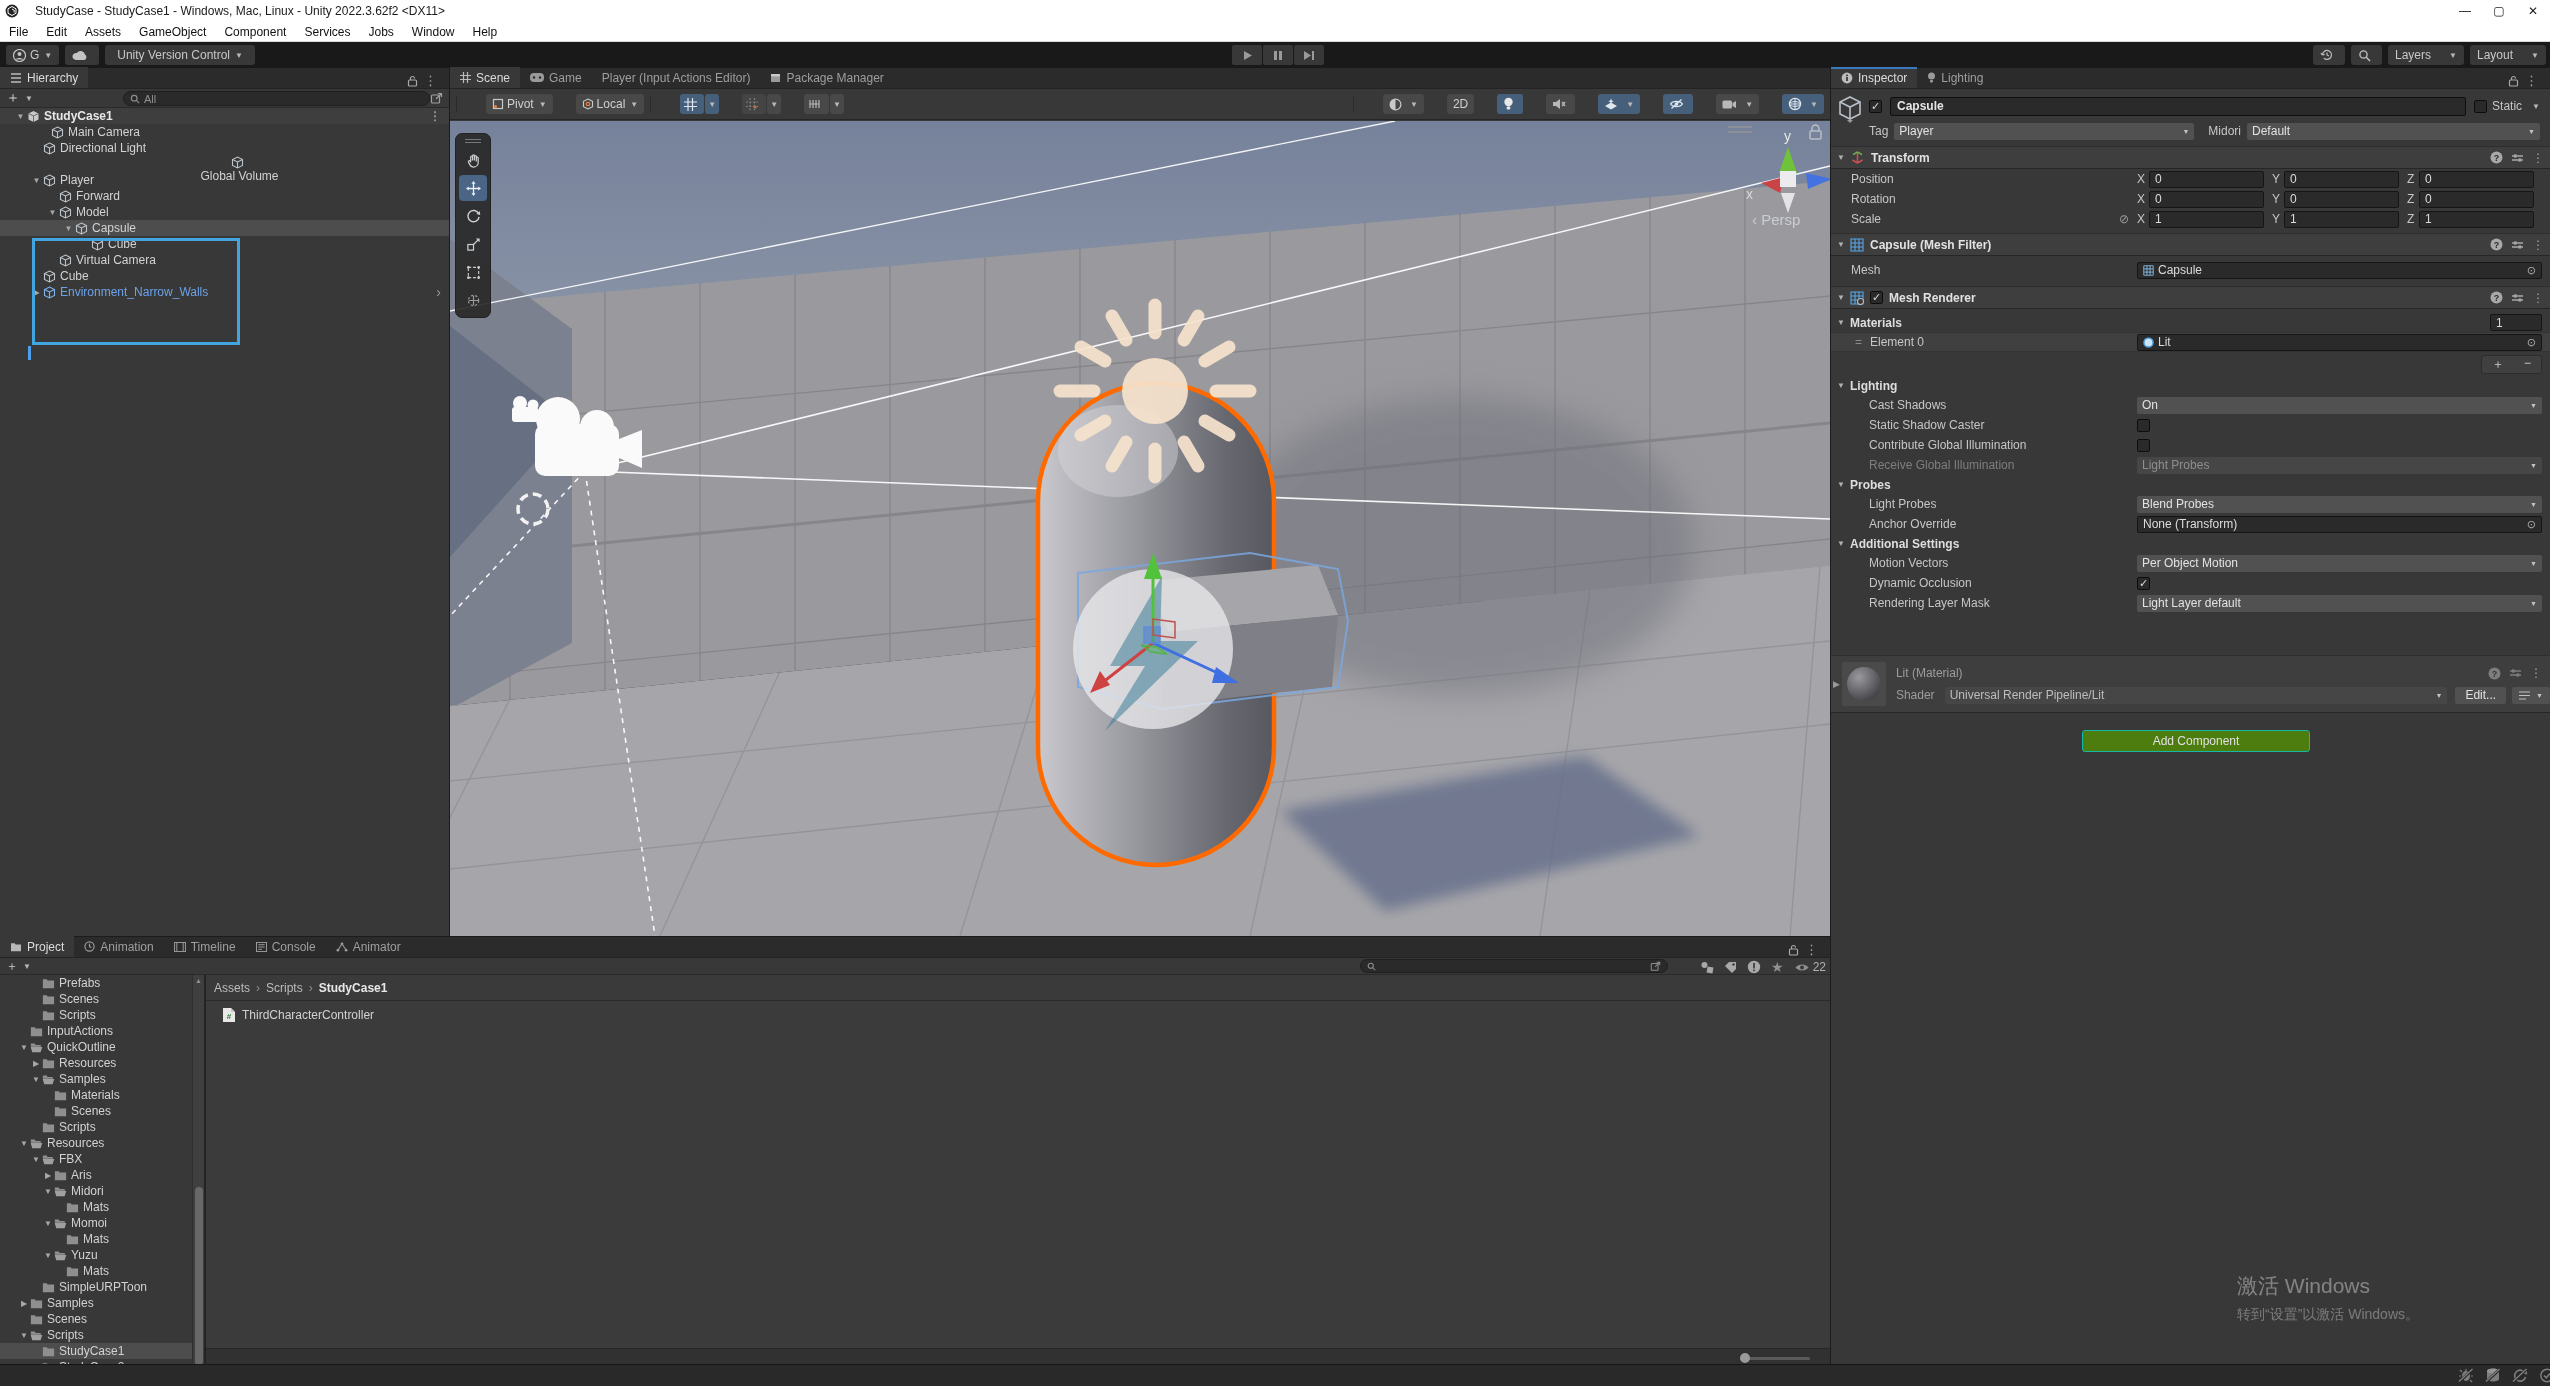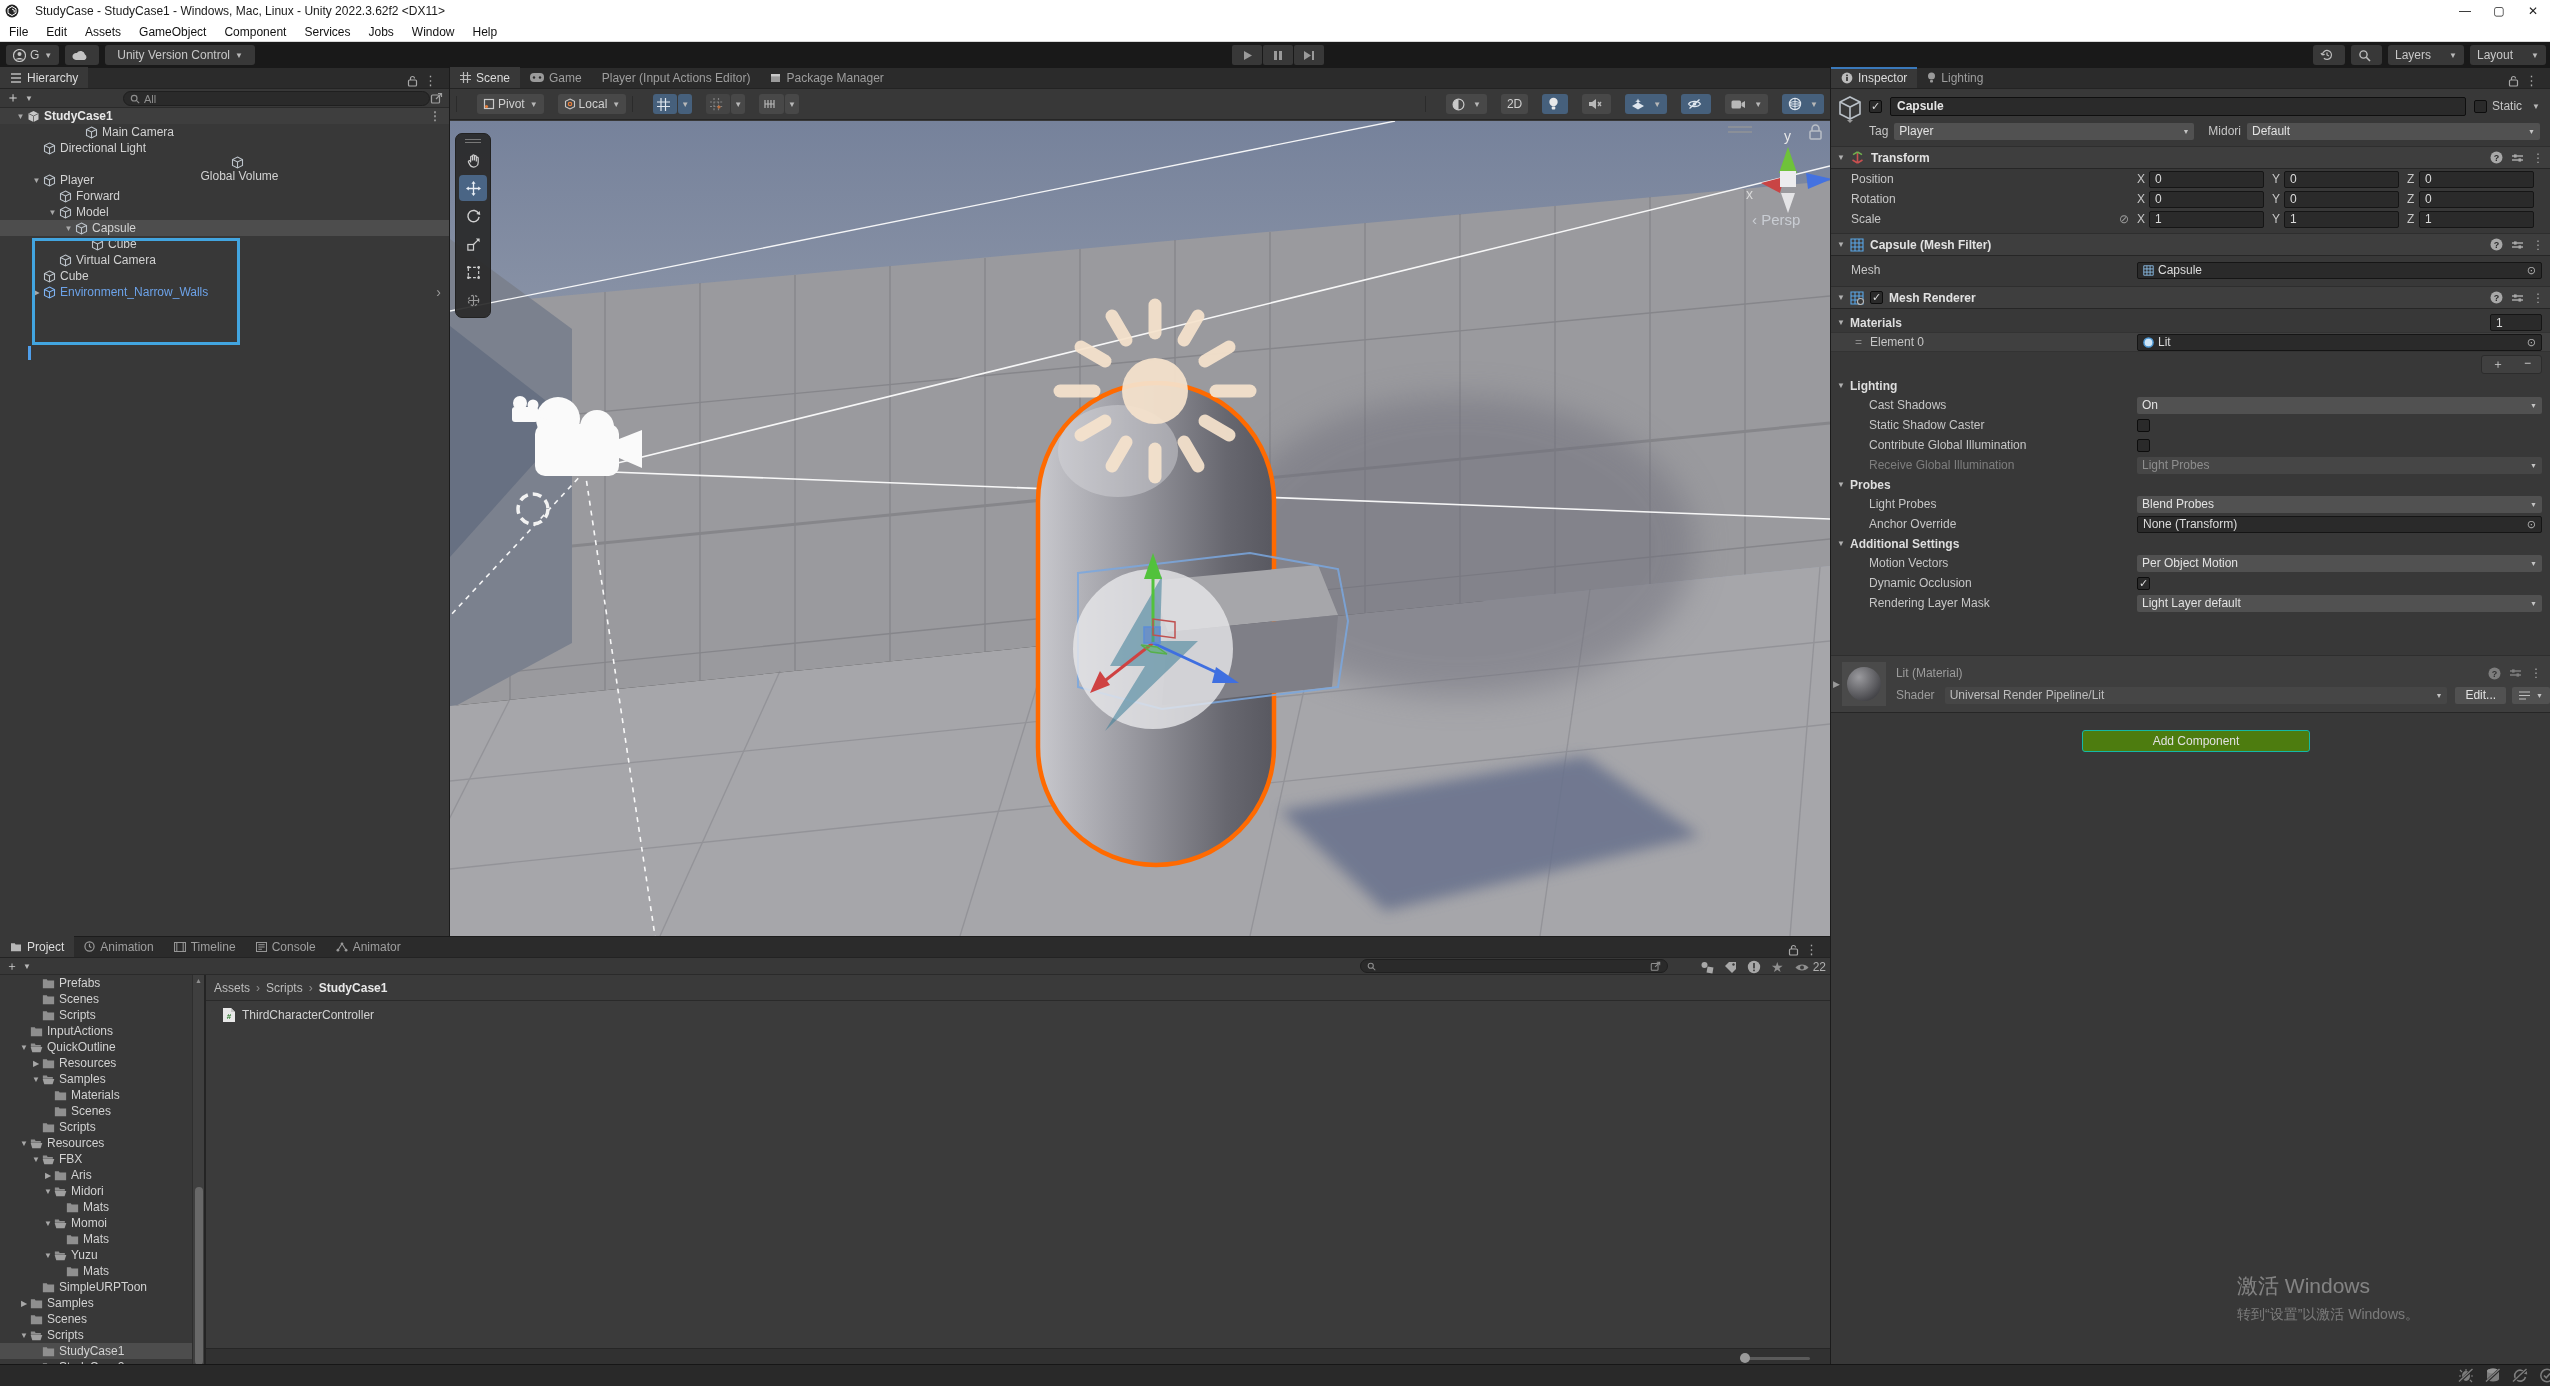--- a/index.html
+++ b/index.html
@@ -45,21 +45,21 @@
 .hrow.sel{background:#4d4d4d}
 .hrow.root{background:#3e3e3e;font-weight:bold;color:#e8e8e8}
 .arrow{width:13px;font-size:8px;color:#a8a8a8;text-align:center;flex:none}
 .ticon{width:13px;height:13px;flex:none;margin-right:4px}
 .hlabel{white-space:nowrap}
 .trail{position:absolute;right:8px;color:#9a9a9a}
 #h-annot{position:absolute;left:32px;top:170px;width:208px;height:107px;border:3px solid #42a5e0;pointer-events:none}
 #h-prefabbar{position:absolute;left:28px;top:278px;width:3px;height:14px;background:#4f9eea}
 
 #sc-toolbar{height:31px;background:#383838;border-bottom:1px solid #252525;display:flex;align-items:center;position:relative}
-.scbtn{background:#484848;height:20px;border-radius:3px;display:flex;align-items:center;padding:0 6px;margin-left:14px;color:#d0d0d0}
+.scbtn{background:#484848;height:20px;border-radius:3px;display:flex;align-items:center;padding:0 6px;margin-left:23px;color:#d0d0d0}
 .scbtn.hl{background:#46607c}
 .scbtn svg{margin-right:3px}
 .sep{width:1px;height:16px;background:#2b2b2b;margin:0 6px}
 #sc-right{position:absolute;right:6px;top:5px;display:flex;align-items:center}
 #viewport{position:absolute;top:53px;left:0;width:1380px;height:815px;overflow:hidden}
 #palette{position:absolute;left:5px;top:12px;width:36px;background:rgba(40,40,40,.92);border:1px solid #222;border-radius:7px;padding:3px 0 4px}
 .palhandle{height:8px;display:flex;flex-direction:column;justify-content:center;align-items:center}
 .palhandle i{display:block;width:16px;height:1px;background:#777;margin:1px 0}
 .palbtn{width:28px;height:26px;margin:2px auto 0;border-radius:4px;display:flex;align-items:center;justify-content:center}
 .palbtn.hl{background:#4a6585}
@@ -238,21 +238,21 @@
   <div id="h-tree">
       <div class="hrow root" style="padding-left: 14px;">
         <span class="arrow">▼</span>
         <svg class="ticon" viewBox="0 0 13 13">
           <path d="M6.5 1 L11.5 3.5 V9.5 L6.5 12 L1.5 9.5 V3.5 Z" fill="#c8c8c8"></path>
           <path d="M1.5 3.5 L6.5 6 L11.5 3.5 M6.5 6 V12" stroke="#6a6a6a" stroke-width="1" fill="none"></path>
         </svg>
         <span class="hlabel">StudyCase1</span>
         <span class="trail">⋮</span>
       </div>
-      <div class="hrow" style="padding-left: 38px; margin-left: 34px;">
+      <div class="hrow" style="padding-left: 38px;">
         <span class="arrow"></span>
         <svg class="ticon" viewBox="0 0 13 13">
           <path d="M6.5 1 L11.5 3.5 V9.5 L6.5 12 L1.5 9.5 V3.5 Z M1.5 3.5 L6.5 6 L11.5 3.5 M6.5 6 V12" fill="none" stroke="#bcc3ca" stroke-width="1.1"></path>
         </svg>
         <span class="hlabel">Main Camera</span>
       </div>
       <div class="hrow" style="padding-left: 30px;">
         <span class="arrow"></span>
         <svg class="ticon" viewBox="0 0 13 13">
           <path d="M6.5 1 L11.5 3.5 V9.5 L6.5 12 L1.5 9.5 V3.5 Z M1.5 3.5 L6.5 6 L11.5 3.5 M6.5 6 V12" fill="none" stroke="#bcc3ca" stroke-width="1.1"></path>

